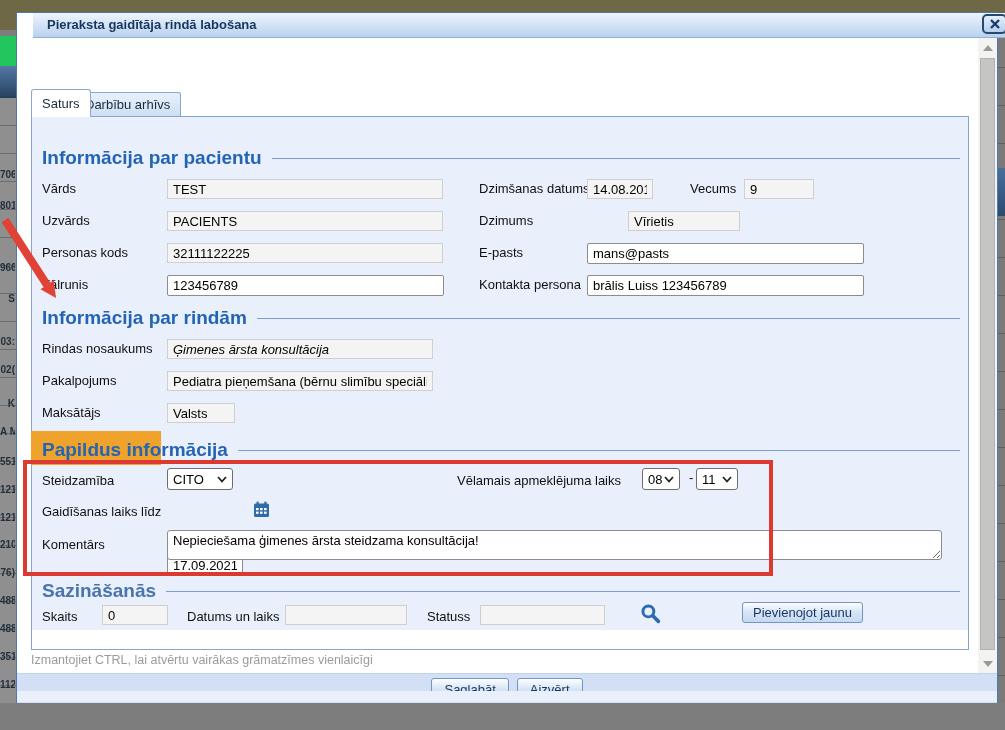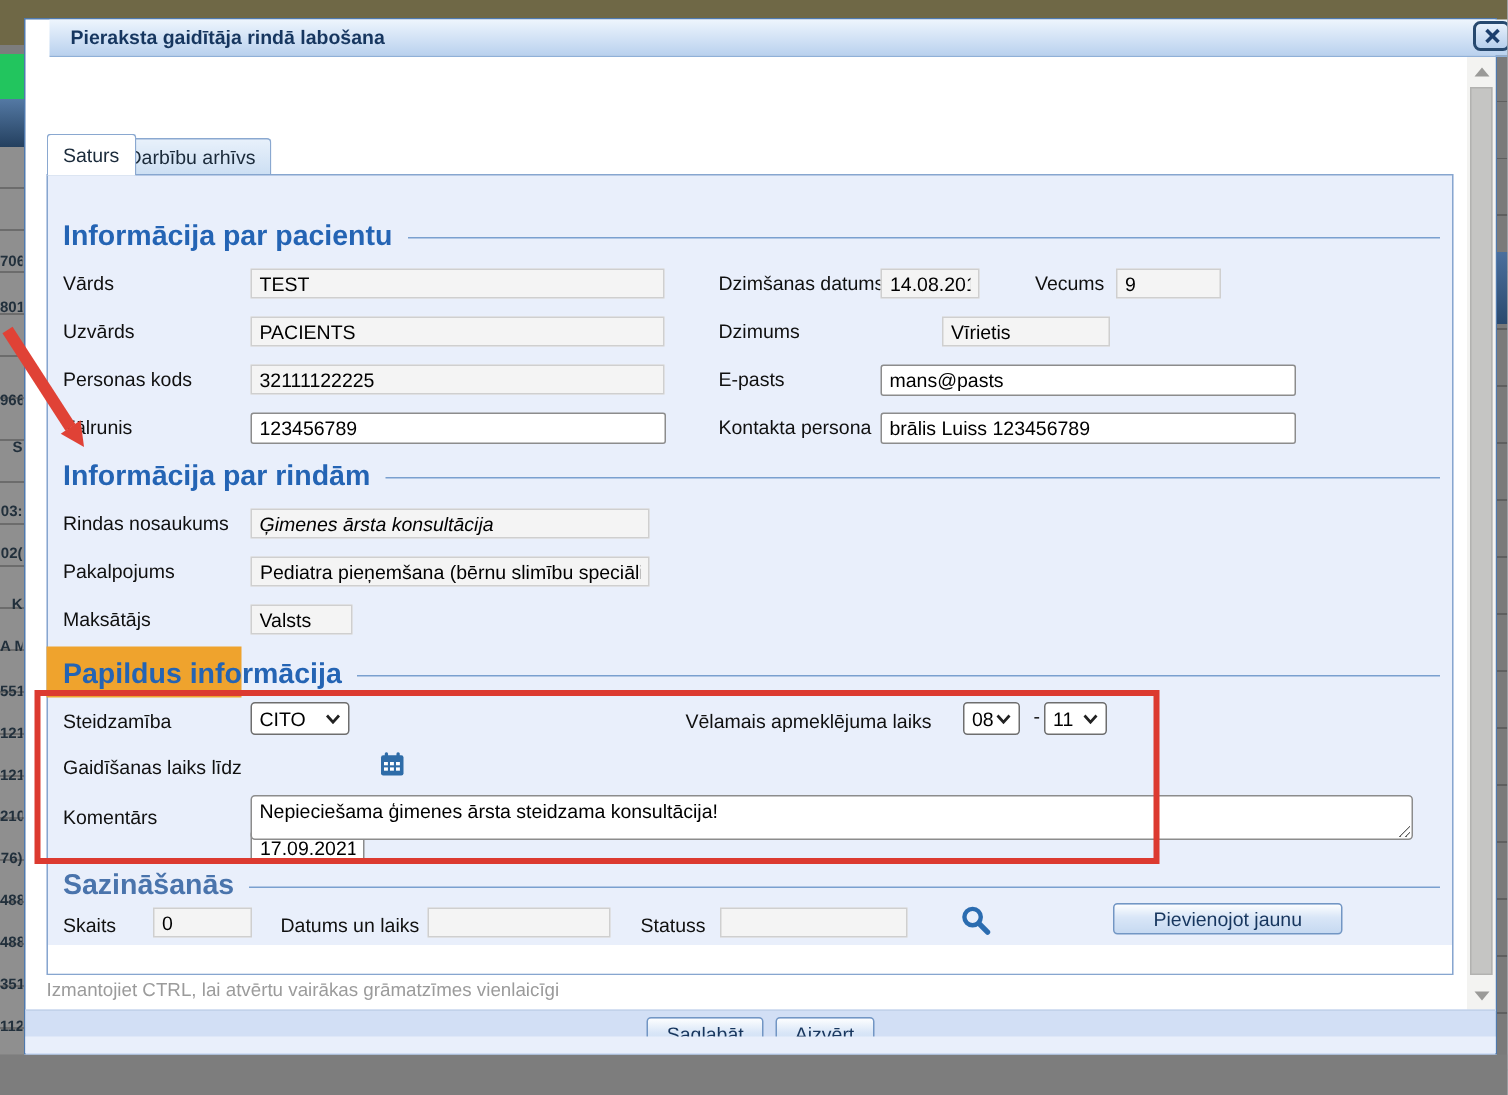--- a/index.html
+++ b/index.html
@@ -51,21 +51,21 @@
   .sel{position:absolute;height:22px;background:#fff;border:1px solid #6e6e6e;border-radius:3px;box-sizing:border-box;display:flex;align-items:center;justify-content:space-between;padding:0 5px;font-size:13px;color:#000;cursor:pointer;}
   .txa{position:absolute;background:#fff;border:1px solid #8c8c8c;border-radius:3px;box-sizing:border-box;font-size:13px;color:#000;padding:2px 5px;font-family:"Liberation Sans",sans-serif;resize:both;}
   .orange-box{position:absolute;left:-1px;top:314px;width:130px;height:34px;background:#efa32d;}
   .hint{left:30px;top:648px;font-size:12.5px;color:#9b9b9b;z-index:2;}
 
   
   .footer{left:0;top:660px;width:980px;height:30px;background:#d2dff5;border-top:1px solid #c2d2ea;box-sizing:border-box;}
   .footer-lite{left:0;top:678px;width:980px;height:11px;background:#e9effb;}
   .footer .btns{position:absolute;left:0;top:4px;width:100%;display:flex;justify-content:center;gap:8px;}
   .btn{background:linear-gradient(#fdfeff,#d9e6f7 45%,#c6d9f1);border:1px solid #7296c4;border-radius:3px;color:#17365e;font-size:13px;font-family:"Liberation Sans",sans-serif;padding:3px 12px;cursor:pointer;}
-  .btn.small{position:absolute;padding:2px 26px;}
+  .btn.small{position:absolute;padding:2px 10px;}
 
   
   .red-rect{left:23px;top:460px;width:750px;height:116px;border:4px solid #dc3a30;box-sizing:border-box;z-index:9;pointer-events:none;}
   .arrow-svg{left:0;top:212px;z-index:9;pointer-events:none;}
   svg{display:block;}
 </style>
 </head>
 <body>
 
 <div class="page">

